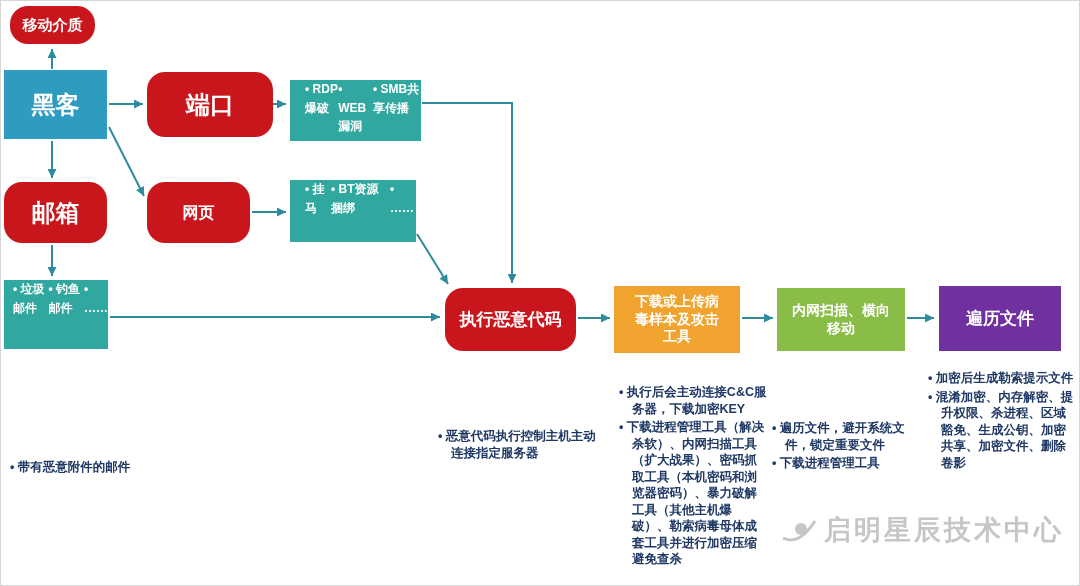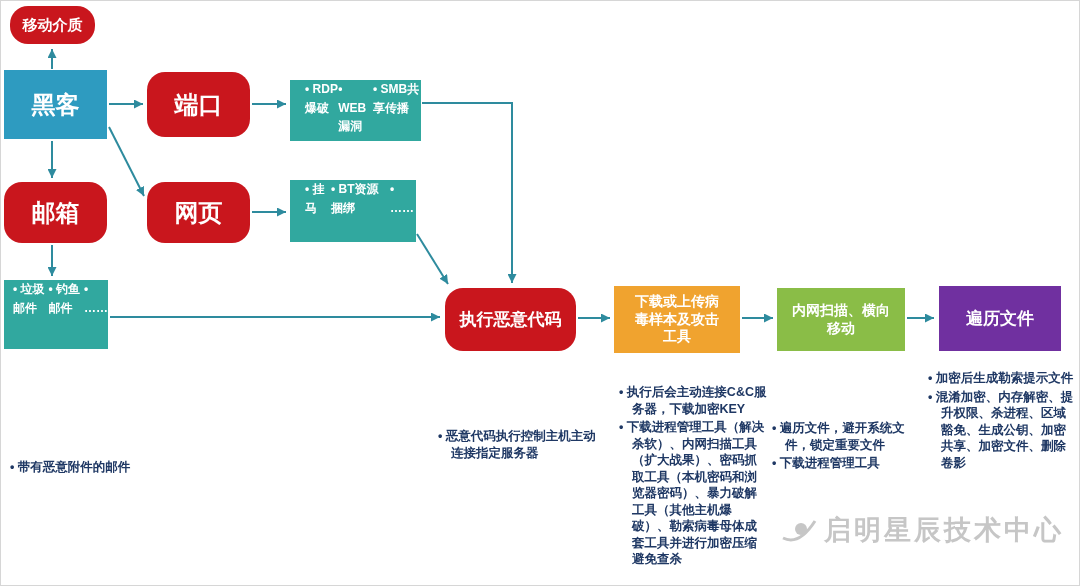--- a/index.html
+++ b/index.html
@@ -65,35 +65,35 @@
   </svg>
 
   <div class="box red" style="left:10px;top:6px;width:85px;height:38px;font-size:15px;">
     <span>移动介质</span>
   </div>
 
   <div class="box blue" style="left:4px;top:70px;width:103px;height:69px;font-size:24px;">
     <span>黑客</span>
   </div>
 
-  <div class="box red" style="left:147px;top:72px;width:103px;height:65px;font-size:24px;">
+  <div class="box red" style="left:147px;top:72px;width:126px;height:65px;font-size:24px;">
     <span>端口</span>
   </div>
 
   <div class="box teal items" style="left:290px;top:80px;width:131px;height:61px;">
     <div class="box-item">RDP爆破</div>
     <div class="box-item">WEB漏洞</div>
     <div class="box-item">SMB共享传播</div>
   </div>
 
   <div class="box red" style="left:4px;top:182px;width:103px;height:61px;font-size:24px;">
     <span>邮箱</span>
   </div>
 
-  <div class="box red" style="left:147px;top:182px;width:103px;height:61px;font-size:24px;">
+  <div class="box red" style="left:147px;top:182px;width:103px;height:61px;font-size:16px;">
     <span>网页</span>
   </div>
 
   <div class="box teal items" style="left:290px;top:180px;width:126px;height:62px;">
     <div class="box-item">挂马</div>
     <div class="box-item">BT资源捆绑</div>
     <div class="box-item">……</div>
   </div>
 
   <div class="box teal items items-tight" style="left:4px;top:280px;width:104px;height:69px;">

